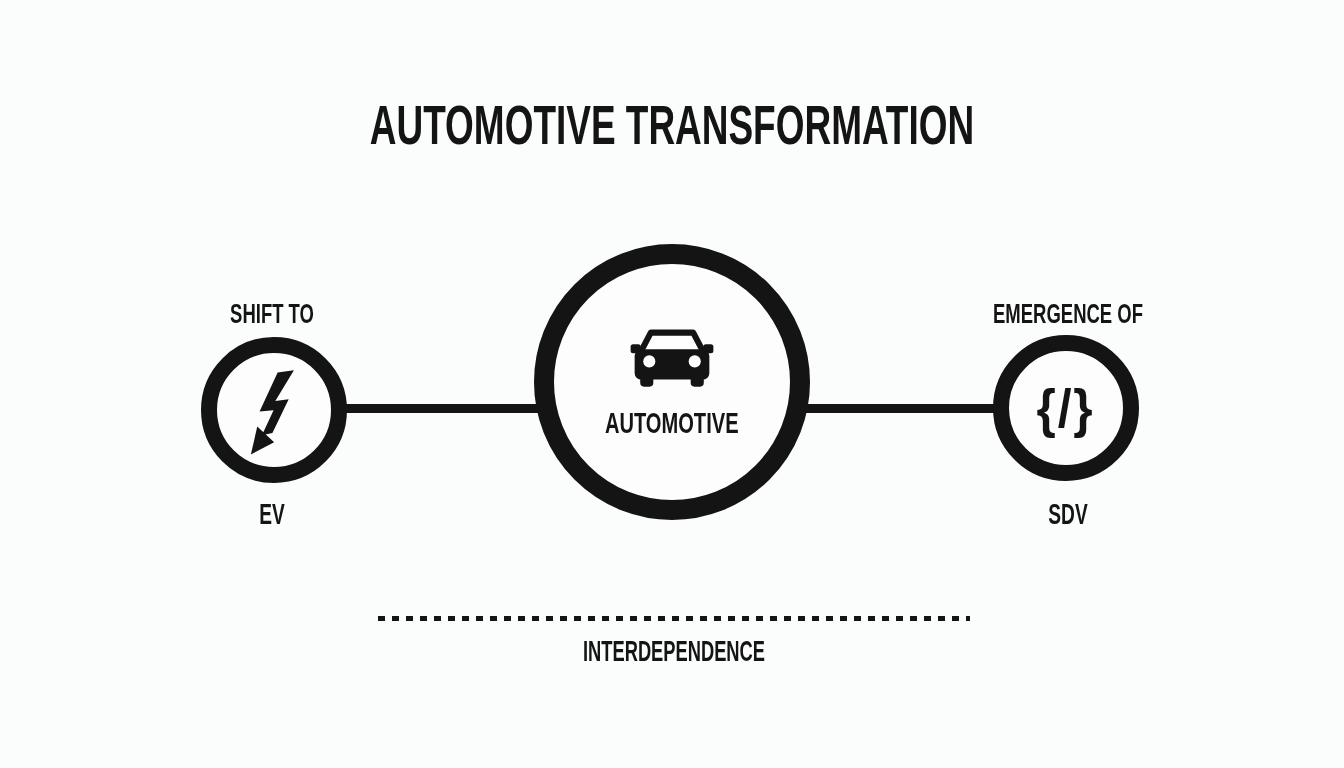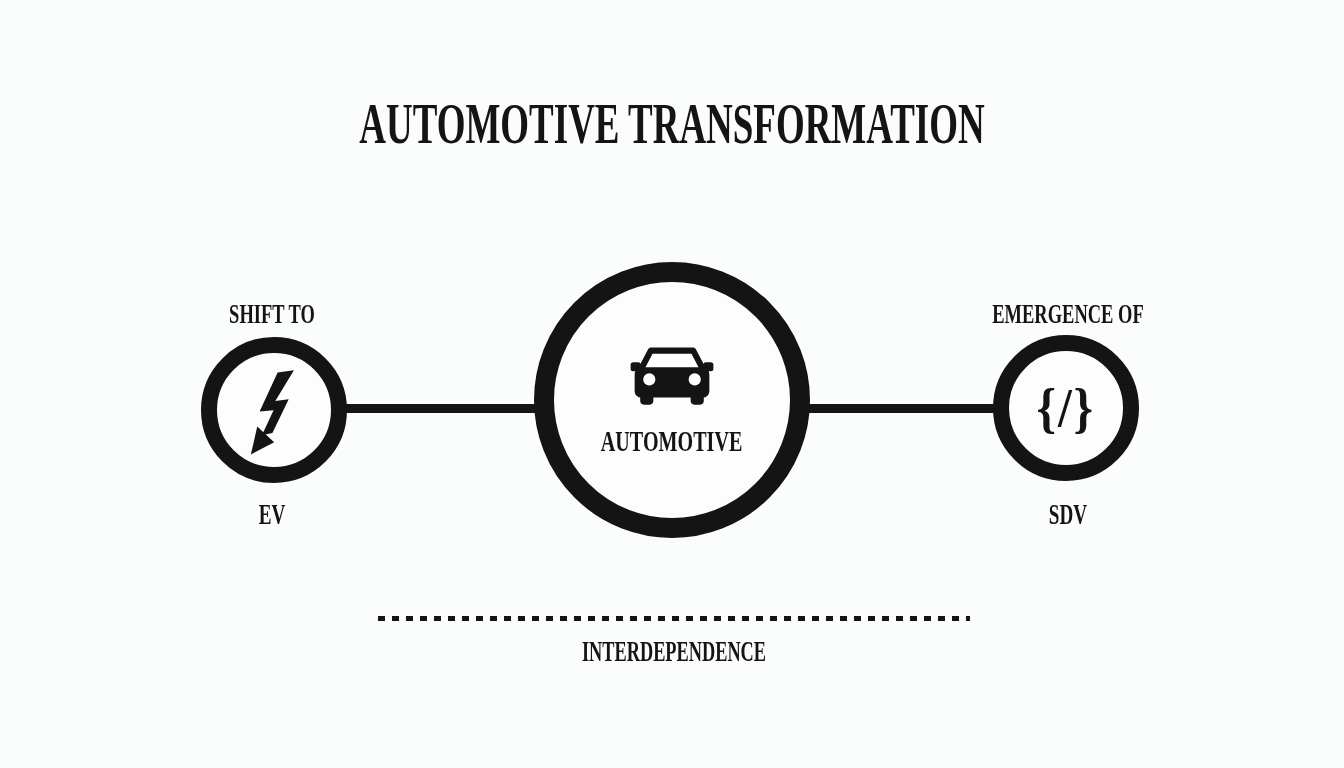--- a/index.html
+++ b/index.html
@@ -2,21 +2,21 @@
 <html><head>
 <meta charset="utf-8">
 <style>
   html,body{margin:0;padding:0;}
   body{
     width:1344px;height:768px;overflow:hidden;
     background:var(--bg,#fbfcfc);
     font-family:"Liberation Sans",sans-serif;
     color:var(--ink,#141414);
   }
-  .stage{position:relative;width:1344px;height:768px;font-family:Liberation Serif, serif;}
+  .stage{position:relative;width:1344px;height:768px;}
 
   
   .title{
     position:absolute;left:0;top:92px;width:1344px;
     text-align:center;font-size:56px;font-weight:bold;
     letter-spacing:0px;white-space:nowrap;
     transform:scaleX(0.66);transform-origin:50% 50%;
     color:var(--ink,#141414);
   }
 
@@ -89,21 +89,21 @@
     <span class="icon-wrap">
       <svg width="76" height="96" viewBox="0 0 255 330" aria-hidden="true">
         <path d="M196 28 L140 36 L78 170 L126 166 L86 252 L122 244 L178 128 L132 134 Z" fill="#141414"></path>
         <path d="M48 318 L128 276 L70 222 Z" fill="#141414"></path>
       </svg>
     </span>
   </div>
 
   <div class="lbl lbl-md" style="left:122px;top:498px;width:300px;">EV</div>
 
-  <div class="circle circle-large" style="left:534px;top:262px;">
+  <div class="circle circle-large" style="left:534px;top:244px;">
     <span class="icon-wrap">
       <svg width="106" height="72" viewBox="0 0 420 285" aria-hidden="true">
 
         <path d="M85 112 L126 34 L294 34 L335 112" fill="#ffffff" stroke="#141414" stroke-width="24" stroke-linejoin="round" stroke-linecap="round"></path>
 
         <rect x="46" y="80" width="40" height="36" rx="10" fill="#141414"></rect>
         <rect x="334" y="80" width="40" height="36" rx="10" fill="#141414"></rect>
 
         <rect x="62" y="100" width="296" height="120" rx="26" fill="#141414"></rect>
 

